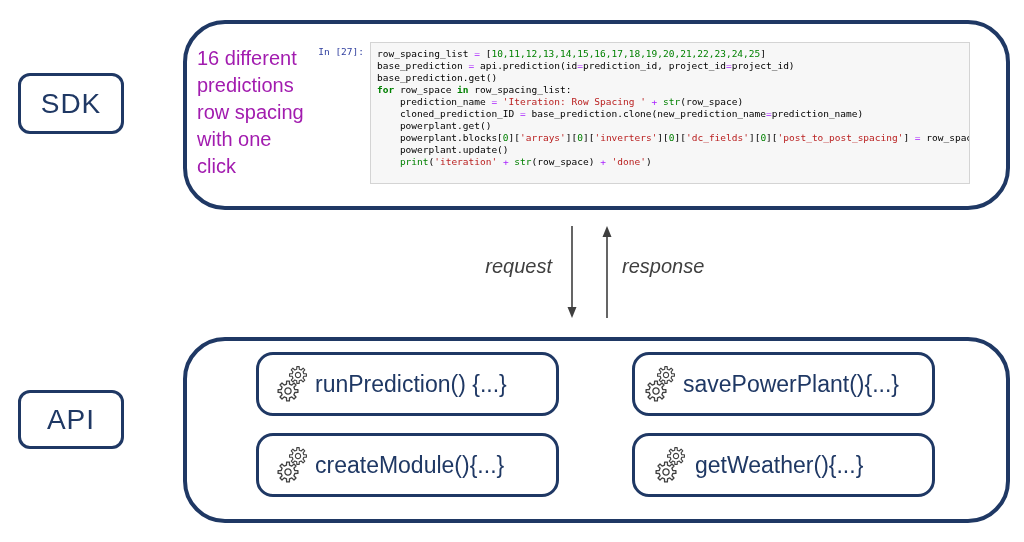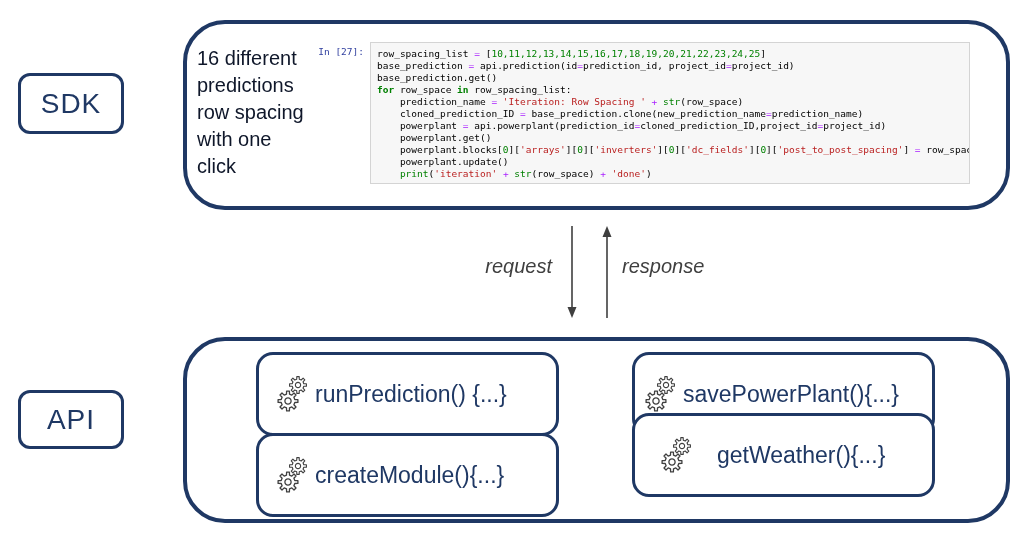--- a/index.html
+++ b/index.html
@@ -19,21 +19,21 @@
   
   .panel{
     position:absolute;left:183px;width:827px;background:#fff;
     border:4px solid #1f3864;border-radius:42px;box-sizing:border-box;
   }
   #sdk-panel{top:20px;height:190px;}
   #api-panel{top:337px;height:186px;}
   
   #caption{
     position:absolute;left:197px;top:45px;width:125px;
-    font-size:20px;line-height:27px;color:#0f172a;
+    font-size:20px;line-height:27px;color:#a21caf;
   }
   
   #prompt{
     position:absolute;left:300px;top:46px;width:64px;text-align:right;
     font-family:"DejaVu Sans Mono",monospace;font-size:9.5px;color:#303f9f;
   }
   
   #code-box{
     position:absolute;left:370px;top:42px;width:600px;height:142px;
     background:#f7f7f7;border:1px solid #d4d4d4;box-sizing:border-box;
@@ -50,28 +50,28 @@
   .tb{color:#008000;}
   
   #flow-arrows{position:absolute;left:560px;top:224px;}
   .flow-label{
     position:absolute;top:255px;font-size:20px;font-style:italic;color:#3f3f3f;
   }
   #request-label{left:420px;width:132px;text-align:right;}
   #response-label{left:622px;width:160px;text-align:left;}
   
   .func-box{
-    position:absolute;width:303px;height:84px;
+    position:absolute;width:303px;height:64px;
     border:3px solid #1f3864;border-radius:17px;background:#fff;box-sizing:border-box;
     display:flex;align-items:center;gap:6px;padding-left:18px;
   }
   #func-runprediction{left:256px;top:352px;}
   #func-savepowerplant{left:632px;top:352px;padding-left:10px;}
   #func-createmodule{left:256px;top:433px;}
-  #func-getweather{left:632px;top:413px;padding-left:26px;gap:24px;}
+  #func-getweather{left:632px;top:433px;padding-left:20px;gap:8px;}
   .func-label{color:#1f3864;font-size:23px;white-space:pre;}
   .gear-icon{flex:0 0 auto;display:block;}
   .gear-shape{fill:#fff;stroke:#3f3f3f;stroke-width:1.3;stroke-linejoin:round;}
 </style>
 </head>
 <body>
 
 <svg width="0" height="0" style="position:absolute">
   <defs>
     <g id="gear-shape-def">
@@ -96,21 +96,20 @@
     <div>click</div>
   </div>
   <div id="prompt">In [27]:</div>
   <div id="code-box">
       <div class="code-line"><span class="tp">row_spacing_list </span><span class="to">=</span><span class="tp"> [</span><span class="tn">10,11,12,13,14,15,16,17,18,19,20,21,22,23,24,25</span><span class="tp">]</span></div>
       <div class="code-line"><span class="tp">base_prediction </span><span class="to">=</span><span class="tp"> api.prediction(id</span><span class="to">=</span><span class="tp">prediction_id, project_id</span><span class="to">=</span><span class="tp">project_id)</span></div>
       <div class="code-line"><span class="tp">base_prediction.get()</span></div>
       <div class="code-line"><span class="tk">for</span><span class="tp"> row_space </span><span class="tk">in</span><span class="tp"> row_spacing_list:</span></div>
       <div class="code-line"><span class="tp">    prediction_name </span><span class="to">=</span><span class="tp"> </span><span class="ts">'Iteration: Row Spacing '</span><span class="tp"> </span><span class="to">+</span><span class="tp"> </span><span class="tb">str</span><span class="tp">(row_space)</span></div>
       <div class="code-line"><span class="tp">    cloned_prediction_ID </span><span class="to">=</span><span class="tp"> base_prediction.clone(new_prediction_name</span><span class="to">=</span><span class="tp">prediction_name)</span></div>
-      <div class="code-line"><span class="tp">    powerplant </span><span class="to">=</span><span class="tp"> api.powerplant(prediction_id</span><span class="to">=</span><span class="tp">cloned_prediction_ID,project_id</span><span class="to">=</span><span class="tp">project_id)</span></div>
       <div class="code-line"><span class="tp">    powerplant.get()</span></div>
       <div class="code-line"><span class="tp">    powerplant.blocks[</span><span class="tn">0</span><span class="tp">][</span><span class="ts">'arrays'</span><span class="tp">][</span><span class="tn">0</span><span class="tp">][</span><span class="ts">'inverters'</span><span class="tp">][</span><span class="tn">0</span><span class="tp">][</span><span class="ts">'dc_fields'</span><span class="tp">][</span><span class="tn">0</span><span class="tp">][</span><span class="ts">'post_to_post_spacing'</span><span class="tp">] </span><span class="to">=</span><span class="tp"> row_space</span></div>
       <div class="code-line"><span class="tp">    powerplant.update()</span></div>
       <div class="code-line"><span class="tp">    </span><span class="tb">print</span><span class="tp">(</span><span class="ts">'iteration'</span><span class="tp"> </span><span class="to">+</span><span class="tp"> </span><span class="tb">str</span><span class="tp">(row_space) </span><span class="to">+</span><span class="tp"> </span><span class="ts">'done'</span><span class="tp">)</span></div>
     </div>
 
   <svg id="flow-arrows" width="60" height="96">
     <g>
       <line x1="12" y1="2" x2="12" y2="84" stroke="#3f3f3f" stroke-width="1.6"></line>
       <polygon points="7.5,83 16.5,83 12,94" fill="#3f3f3f"></polygon>

